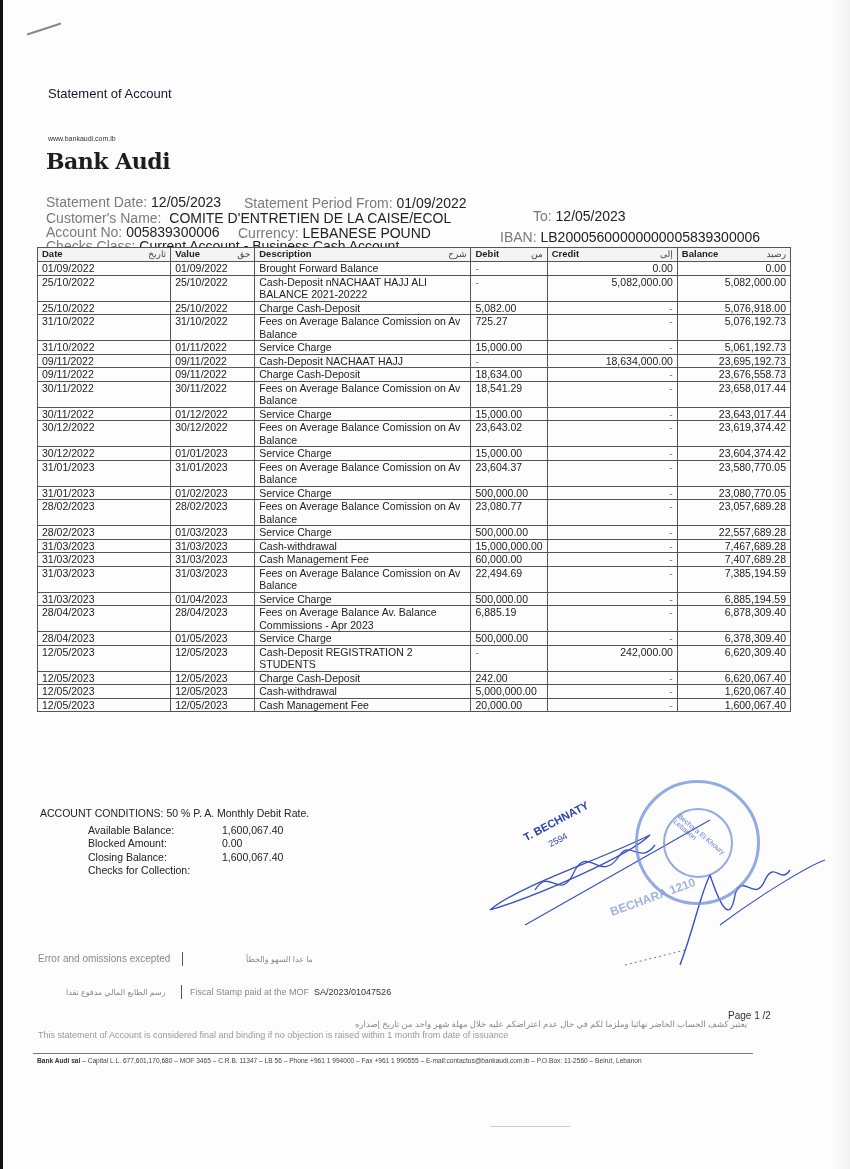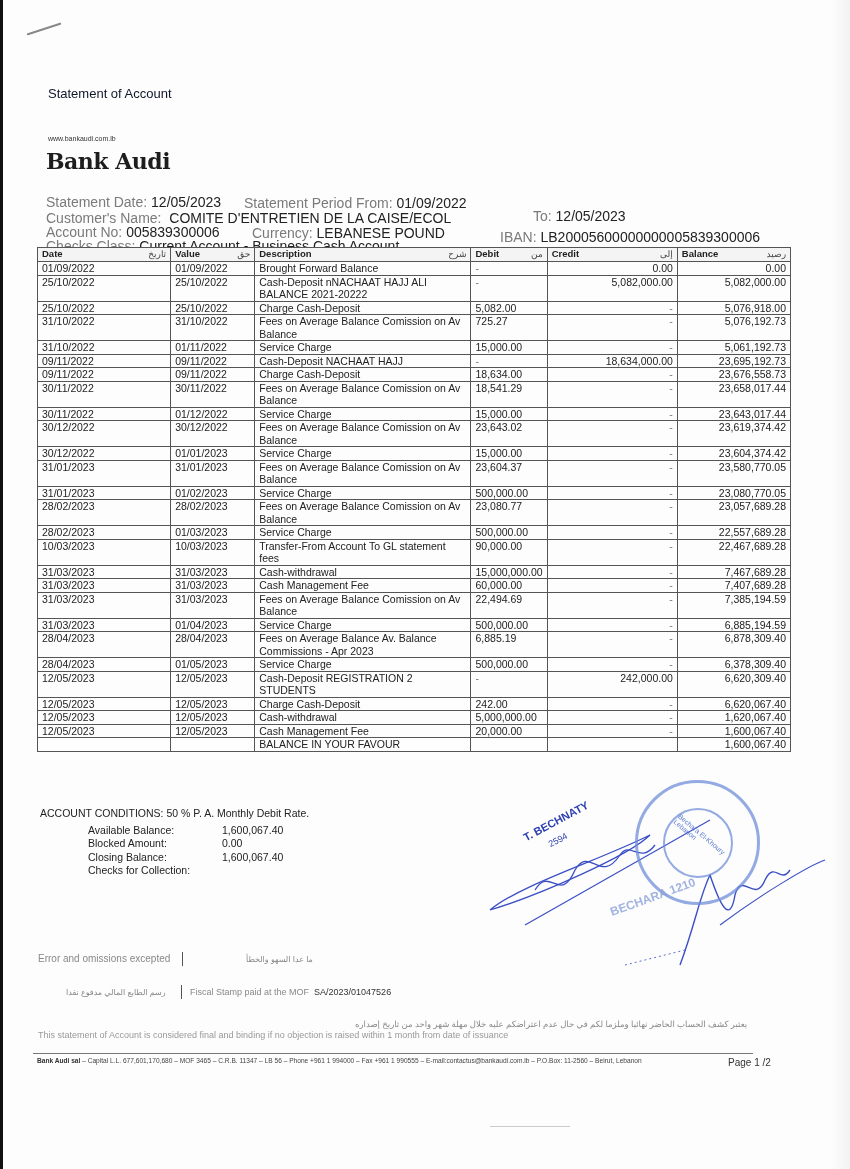--- a/index.html
+++ b/index.html
@@ -38,21 +38,21 @@
   .summary { position: absolute; left: 40px; top: 824px; font-size: 10.5px; line-height: 13.4px; }
   .summary .row { display: flex; }
   .summary .k { width: 134px; margin-left: 48px; }
 
   .errors { position: absolute; left: 38px; top: 953px; font-size: 10px; color: #888; }
   .sep-v { position: absolute; width: 1px; background: #555; }
   .ar-text { position: absolute; font-size: 8px; color: #888; direction: rtl; }
   .fiscal { position: absolute; left: 190px; top: 987px; font-size: 9px; color: #888; }
   .fiscal .ref { color: #333; }
   .final-note { position: absolute; left: 38px; top: 1030px; font-size: 9px; color: #999; }
-  .page-no { position: absolute; left: 728px; top: 1057px; font-size: 10px; color: #333; }
+  .page-no { position: absolute; left: 728px; top: 1010px; font-size: 10px; color: #333; }
   .footer-line { position: absolute; left: 33px; top: 1053px; width: 720px; height: 1px; background: #777; }
   .footer { position: absolute; left: 37px; top: 1057px; font-size: 6.6px; color: #444; white-space: nowrap; }
   .footer b { color: #333; }
 
   .stamp-area { position: absolute; left: 480px; top: 775px; width: 350px; height: 210px; pointer-events: none; }
   .stamp-ring { position: absolute; left: 155px; top: 5px; width: 125px; height: 125px; border: 3px solid #6f8ed8; border-radius: 50%; opacity: 0.75; }
   .stamp-inner { position: absolute; left: 183px; top: 33px; width: 70px; height: 70px; border: 2px solid #6f8ed8; border-radius: 50%; opacity: 0.75; }
   .stamp-txt { position: absolute; left: 190px; top: 55px; font-size: 7px; color: #5a7ad0; transform: rotate(40deg); }
   .officer { position: absolute; left: 40px; top: 40px; font-size: 11px; font-weight: bold; color: #2c3fb0; transform: rotate(-28deg); }
   .officer-no { position: absolute; left: 68px; top: 60px; font-size: 9px; color: #2c3fb0; transform: rotate(-28deg); }
@@ -85,21 +85,21 @@
   <span>12/05/2023</span>
 </div>
 <div class="meta" style="left:46px; top:210px;">
   <span class="lbl">Customer's Name:</span>&nbsp;
   <span>COMITE D'ENTRETIEN DE LA CAISE/ECOL</span>
 </div>
 <div class="meta" style="left:46px; top:224px;">
   <span class="lbl">Account No:</span>
   <span>005839300006</span>
 </div>
-<div class="meta" style="left:252px; top:225px;text-align:right;">
+<div class="meta" style="left:238px; top:225px;text-align:right;">
   <span class="lbl">Currency:</span>
   <span>LEBANESE POUND</span>
 </div>
 <div class="meta" style="left:500px; top:229px;">
   <span class="lbl">IBAN:</span>
   <span>LB20005600000000005839300006</span>
 </div>
 <div class="meta" style="left:46px; top:238px;">
   <span class="lbl">Checks Class:</span>
   <span>Current Account - Business Cash Account</span>
@@ -231,28 +231,20 @@
       </tr>
       <tr>
         <td>28/02/2023</td>
         <td>01/03/2023</td>
         <td>Service Charge</td>
         <td class="debit debit-cell">500,000.00</td>
         <td class="credit dash">-</td>
         <td class="num">22,557,689.28</td>
       </tr>
       <tr>
-        <td>10/03/2023</td>
-        <td>10/03/2023</td>
-        <td>Transfer-From Account To GL statement fees</td>
-        <td class="debit debit-cell">90,000.00</td>
-        <td class="credit dash">-</td>
-        <td class="num">22,467,689.28</td>
-      </tr>
-      <tr>
         <td>31/03/2023</td>
         <td>31/03/2023</td>
         <td>Cash-withdrawal</td>
         <td class="debit debit-cell">15,000,000.00</td>
         <td class="credit dash">-</td>
         <td class="num">7,467,689.28</td>
       </tr>
       <tr>
         <td>31/03/2023</td>
         <td>31/03/2023</td>
@@ -316,28 +308,20 @@
         <td class="debit debit-cell">5,000,000.00</td>
         <td class="credit dash">-</td>
         <td class="num">1,620,067.40</td>
       </tr>
       <tr>
         <td>12/05/2023</td>
         <td>12/05/2023</td>
         <td>Cash Management Fee</td>
         <td class="debit debit-cell">20,000.00</td>
         <td class="credit dash">-</td>
-        <td class="num">1,600,067.40</td>
-      </tr>
-      <tr>
-        <td></td>
-        <td></td>
-        <td>BALANCE IN YOUR FAVOUR</td>
-        <td class="debit debit-cell"></td>
-        <td class="credit"></td>
         <td class="num">1,600,067.40</td>
       </tr>
     </tbody>
 </table>
 
 <div class="conditions">ACCOUNT CONDITIONS: 50 % P. A. Monthly  Debit Rate.</div>
 
 <div class="summary">
   <div class="row">
       <span class="k">Available Balance:</span>

